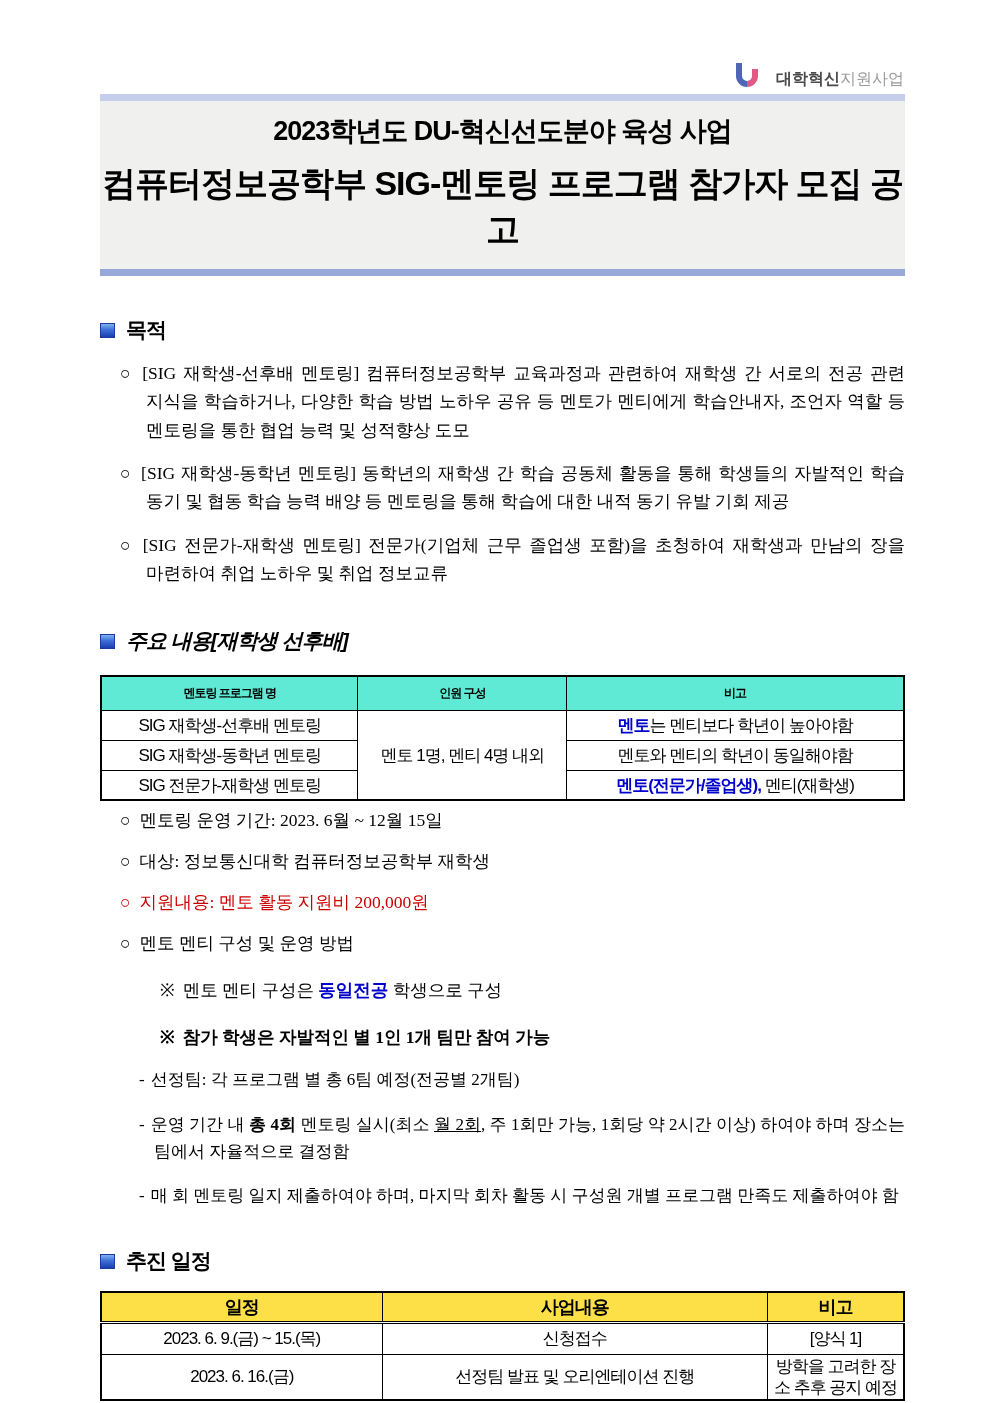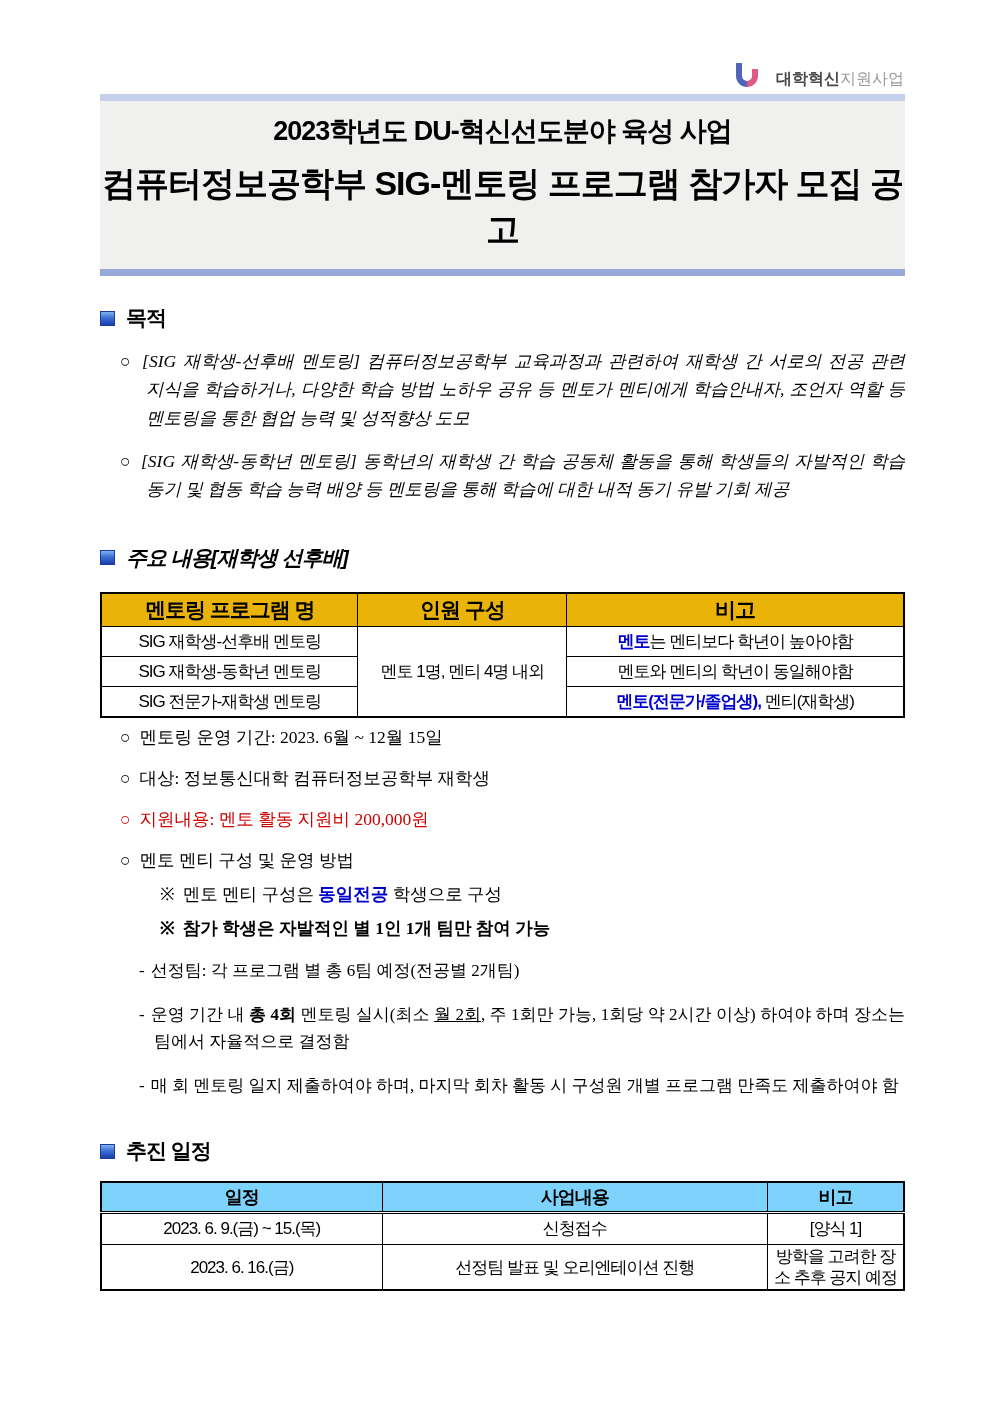--- a/index.html
+++ b/index.html
@@ -22,59 +22,58 @@
 
   
   .title-box { margin: 0 87px 0 100px; }
   .title-bar-top { height: 7px; background: #c5cfeb; }
   .title-bar-bottom { height: 7px; background: #97a9d9; }
   .title-body { background: #f0f0ef; text-align: center; padding: 12px 0 16px 0; }
   .title-line1 { font-family: "Liberation Sans", sans-serif; font-weight: bold; font-size: 27px; letter-spacing: -1px; }
   .title-line2 { font-family: "Liberation Sans", sans-serif; font-weight: bold; font-size: 34px; letter-spacing: -1px; margin-top: 12px; }
 
   
-  .section-header { display: flex; align-items: center; gap: 11px; margin-top: 28px; }
+  .section-header { display: flex; align-items: center; gap: 11px; margin-top: 40px; }
   .section-icon {
     width: 15px; height: 15px;
     background: linear-gradient(180deg, #7fb2f0 0%, #3c6fd6 45%, #1a3fae 100%);
     border: 1px solid #1a3a9e;
   }
   .section-title { font-family: "Liberation Sans", sans-serif; font-weight: bold; font-size: 21px; letter-spacing: -1px; }
 
   
   .jpara {
     font-size: 17.5px; line-height: 1.62; text-align: justify;
     padding-left: 46px; text-indent: -26px; margin-top: 15px;
     word-break: keep-all;
-    font-style: italic;
   }
   .jpara .marker { margin-right: 9px; }
   .line-item { font-size: 17.5px; padding-left: 46px; text-indent: -26px; margin-top: 17px; }
   .line-item .marker { margin-right: 9px; }
   .red-bold { color: #cc0000; font-weight: normal; }
   .blue-bold { color: #0000cc; font-weight: bold; }
-  .sub-note { font-size: 17.5px; padding-left: 83px; text-indent: -23px; margin-top: 9px; }
+  .sub-note { font-size: 17.5px; padding-left: 83px; text-indent: -23px; margin-top: 22px; }
   .sub-note .marker { margin-right: 8px; }
   .sub-dash {
     font-size: 17px; line-height: 1.6; text-align: justify;
     padding-left: 54px; text-indent: -15px; margin-top: 17px; word-break: keep-all;
   }
   .sub-dash .marker { margin-right: 6px; }
   .bold { font-weight: bold; }
   .uline { text-decoration: underline; }
 
   
   table { border-collapse: collapse; width: 100%; font-family: "Liberation Sans", sans-serif; table-layout: fixed; }
   .tbl1 { margin-top: 20px; border: 2px solid #000; }
   .tbl1 th, .tbl1 td { border: 1px solid #000; text-align: center; vertical-align: middle; }
-  .tbl1 th { background: #eab308; font-size: 21px; font-weight: bold; height: 34px; letter-spacing: -1px; }
+  .tbl1 th { background: #5eead4; font-size: 12px; font-weight: bold; height: 34px; letter-spacing: -1px; }
   .tbl1 td { font-size: 17px; height: 30px; letter-spacing: -1px; }
   .tbl2 { margin-top: 16px; border: 2px solid #000; }
   .tbl2 th, .tbl2 td { border: 1px solid #000; text-align: center; vertical-align: middle; }
-  .tbl2 th { background: #7dd3fc; font-size: 18px; font-weight: bold; height: 30px; border-bottom: 3px double #000; letter-spacing: -1px; }
+  .tbl2 th { background: #fde047; font-size: 18px; font-weight: bold; height: 30px; border-bottom: 3px double #000; letter-spacing: -1px; }
   .tbl2 td { font-size: 17px; height: 32px; letter-spacing: -1px; line-height: 1.25; }
 </style>
 </head>
 <body>
 
 <div class="page">
 
   <div class="logo-row">
     <div class="logo">
       <span>
@@ -98,20 +97,21 @@
 
   <div class="content">
 
     <div class="section-header">
       <span class="section-icon"></span>
       <span class="section-title">목적</span>
     </div>
 
     <p class="jpara"><span class="marker">○</span><span>[SIG 재학생-선후배 멘토링] 컴퓨터정보공학부 교육과정과 관련하여 재학생 간 서로의 전공 관련 지식을 학습하거나, 다양한 학습 방법 노하우 공유 등 멘토가 멘티에게 학습안내자, 조언자 역할 등 멘토링을 통한 협업 능력 및 성적향상 도모</span></p>
     <p class="jpara"><span class="marker">○</span><span>[SIG 재학생-동학년 멘토링] 동학년의 재학생 간 학습 공동체 활동을 통해 학생들의 자발적인 학습 동기 및 협동 학습 능력 배양 등 멘토링을 통해 학습에 대한 내적 동기 유발 기회 제공</span></p>
+    <p class="jpara"><span class="marker">○</span><span>[SIG 전문가-재학생 멘토링] 전문가(기업체 근무 졸업생 포함)을 초청하여 재학생과 만남의 장을 마련하여 취업 노하우 및 취업 정보교류</span></p>
 
     <div class="section-header" style="margin-top:40px;font-style:italic;">
       <span class="section-icon"></span>
       <span class="section-title">주요 내용[재학생 선후배]</span>
     </div>
 
     <table class="tbl1">
       <colgroup>
           <col style="width:32%">
           <col style="width:26%">

